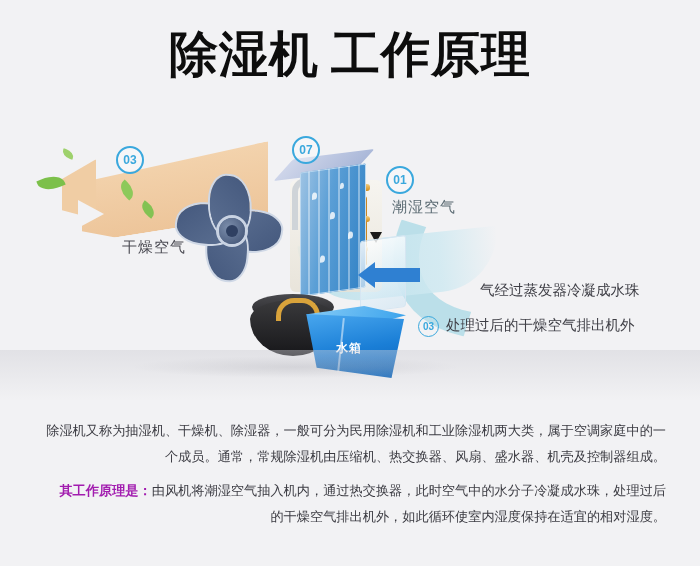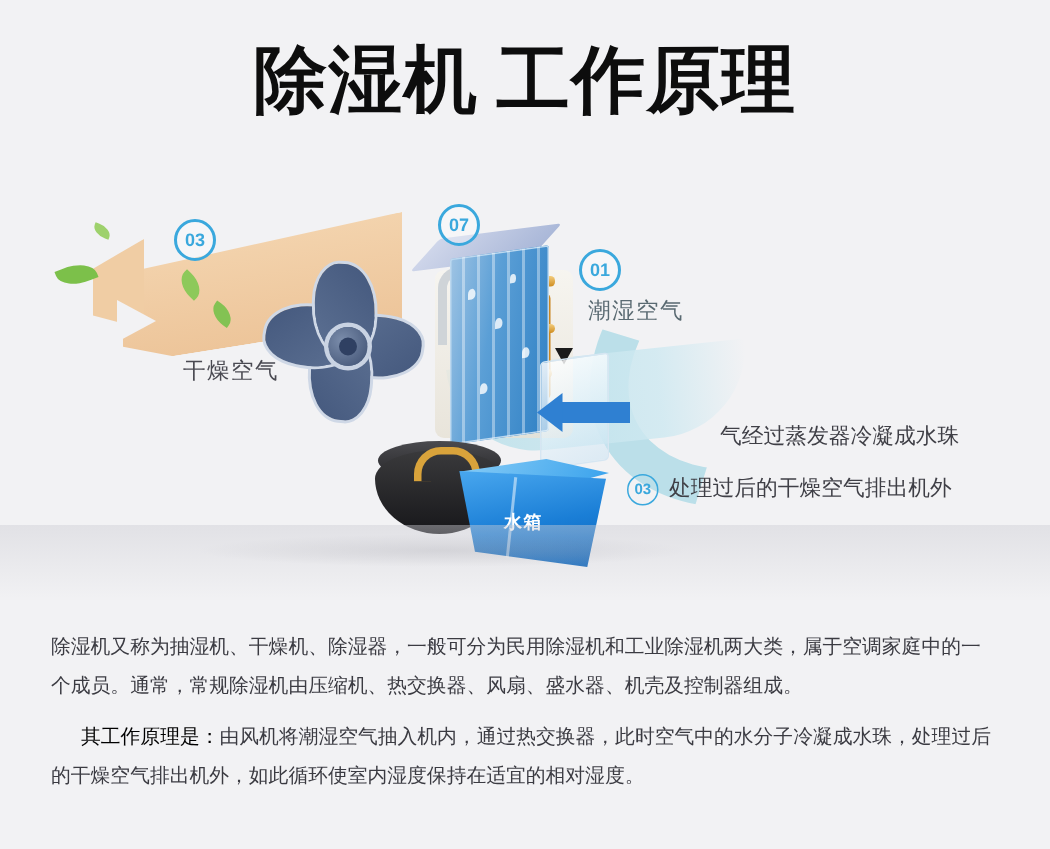--- a/index.html
+++ b/index.html
@@ -248,22 +248,22 @@
   }
   .watermark .inner{
     display:block;
   }
 
   
   .body{
     position:absolute;left:34px;top:418px;width:632px;
     font-size:13.2px;line-height:1.95;color:#3b3b42;
   }
-  .body p{margin:0 0 9px 0;}
-  .body .lead{font-weight:normal;color:#000000;margin-left:20px;}
+  .body p{margin:0 0 9px 0;text-align:right;}
+  .body .lead{font-weight:bold;color:#a21caf;margin-left:20px;}
 </style>
 </head>
 <body>
 
 <div class="page">
 
   <div class="title-wrap">
     <div class="title">
       <span class="t1">除湿机</span><span class="t2">工作原理</span>
     </div>

